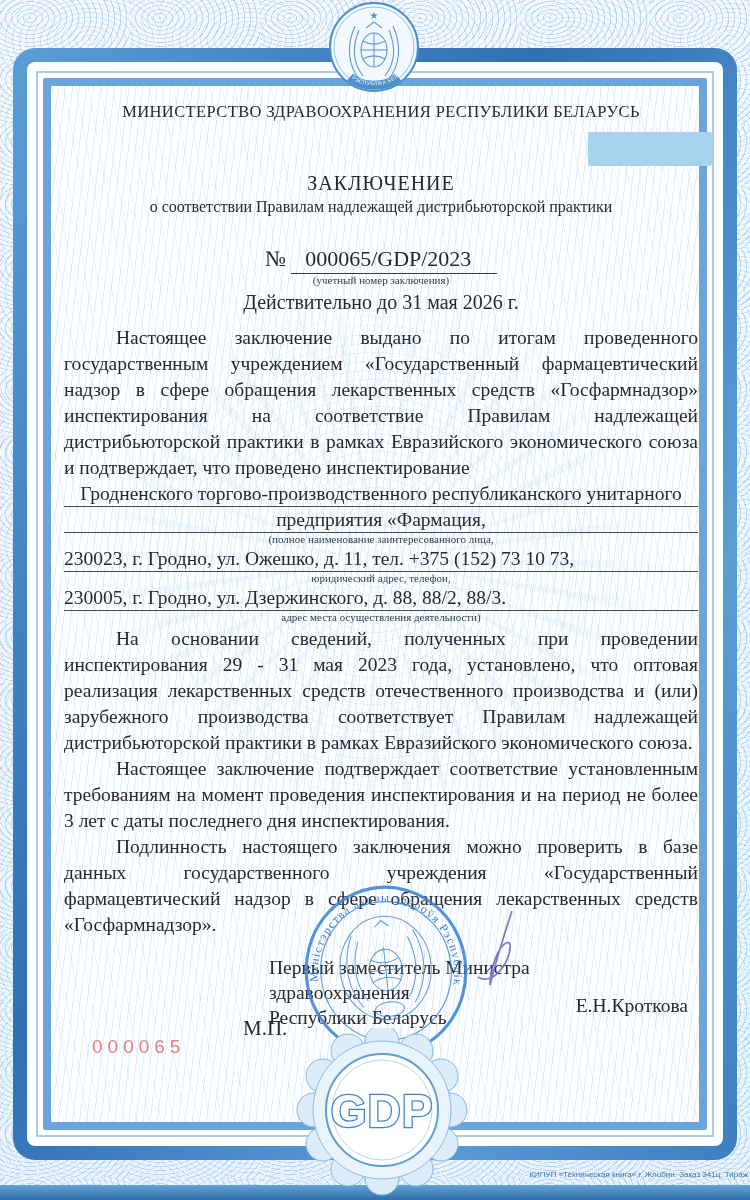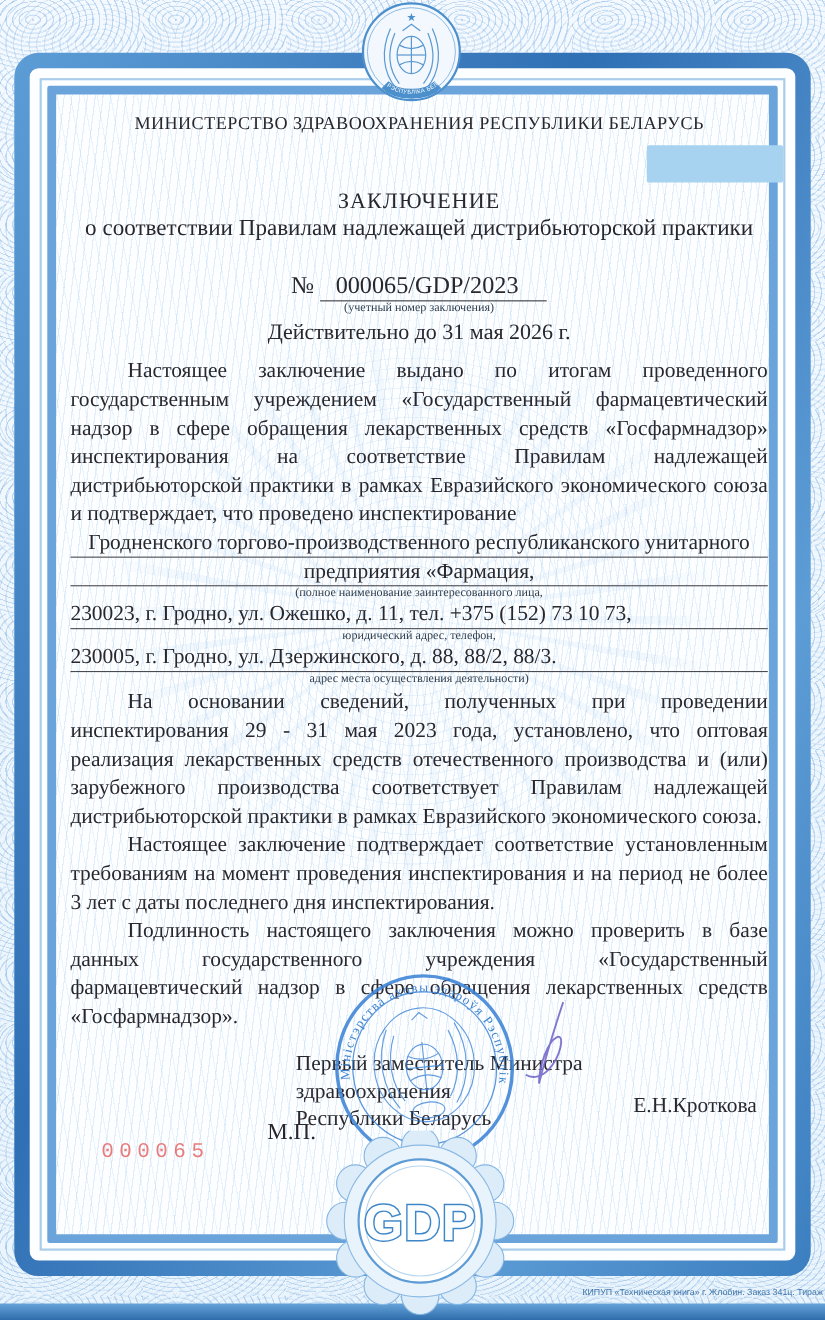--- a/index.html
+++ b/index.html
@@ -43,34 +43,34 @@
     -webkit-mask-image:radial-gradient(circle, #000 55%, transparent 72%);
     mask-image:radial-gradient(circle, #000 55%, transparent 72%);
     opacity:.6;pointer-events:none;
   }
   
   .content{position:absolute;left:64px;right:52px;top:86px;text-align:center;}
   .ministry{margin-top:16px;font-size:16.5px;letter-spacing:.4px;}
   .redaction{position:absolute;left:588px;top:132px;width:124px;height:34px;
     background:#a7d3f1;border-radius:2px;}
   .doc-title{margin-top:50px;font-size:20px;letter-spacing:1px;}
-  .doc-sub{font-size:21px;line-height:24px;}
+  .doc-sub{font-size:16px;line-height:24px;}
   .number-row{margin-top:27px;font-size:22px;}
   .number-value{display:inline-block;border-bottom:1.6px solid #3a3a42;padding:0 26px 1px 14px;}
   .caption{font-size:11px;line-height:13px;color:#33404f;}
   .validity{margin-top:4px;font-size:20px;}
   .body-text{margin-top:11px;text-align:justify;font-size:19.5px;line-height:26px;}
   .body-text p{margin:0;text-indent:52px;}
   .field{border-bottom:1.4px solid #4a4a52;font-size:19.5px;line-height:25px;text-align:center;}
   .field.left{text-align:left;}
   .sign-block{display:flex;justify-content:flex-end;margin-top:17px;text-align:left;}
   .sign-title{font-size:19.5px;line-height:25px;}
   .sign-name{font-size:19.5px;padding-top:40px;padding-right:10px;margin-left:46px;}
   .mp{position:absolute;left:243px;top:1016px;font-size:21px;}
-  .serial{position:absolute;left:92px;top:1036px;font-family:Liberation Mono, monospace;
+  .serial{position:absolute;left:92px;top:1036px;font-family:Liberation Sans, sans-serif;
     font-size:19px;letter-spacing:5px;color:#e76f6f;opacity:.9;}
   .stamp-svg{position:absolute;left:298px;top:883px;width:176px;height:176px;opacity:.92;}
   .sig-svg{position:absolute;left:424px;top:903px;width:115px;height:112px;}
   .gdp-svg{position:absolute;left:292px;top:1028px;width:180px;height:170px;}
   .emblem-svg{position:absolute;left:325px;top:0px;width:98px;height:96px;}
   .printer-note{position:absolute;right:2px;top:1170px;font-size:8px;color:#3f74a8;
     font-family:"Liberation Sans","DejaVu Sans",sans-serif;white-space:nowrap;}
 </style>
 </head>
 <body>

